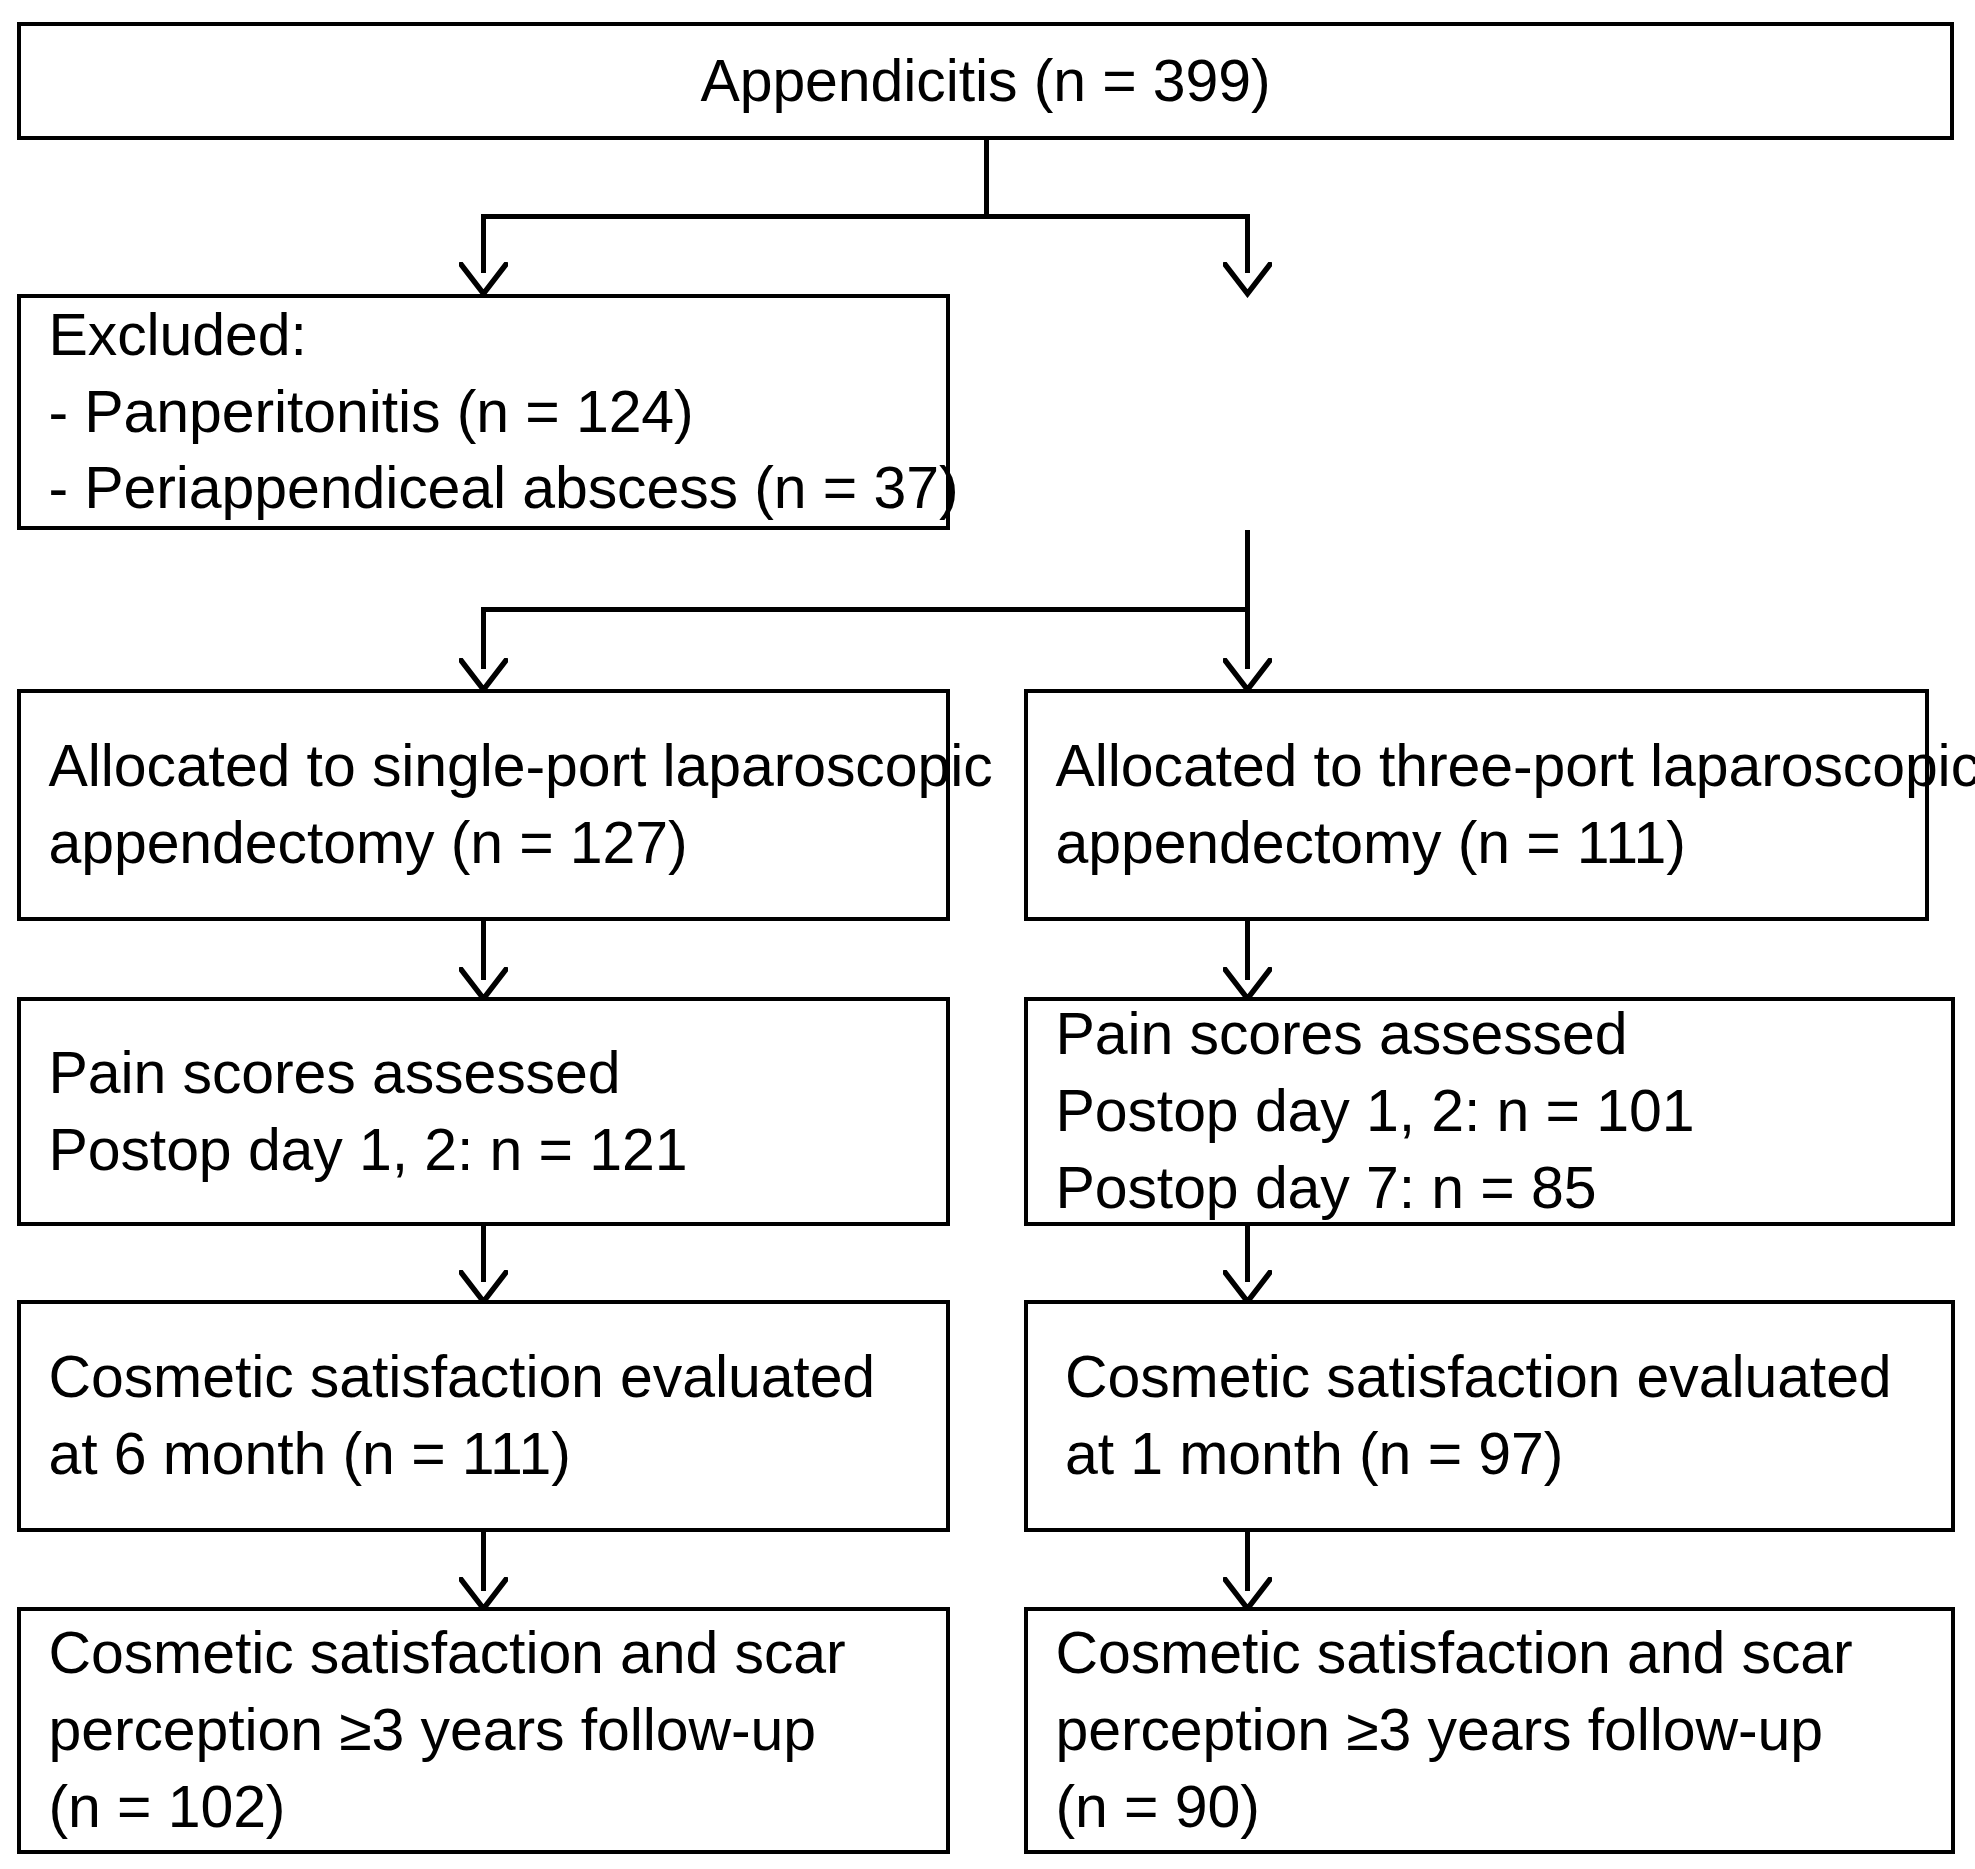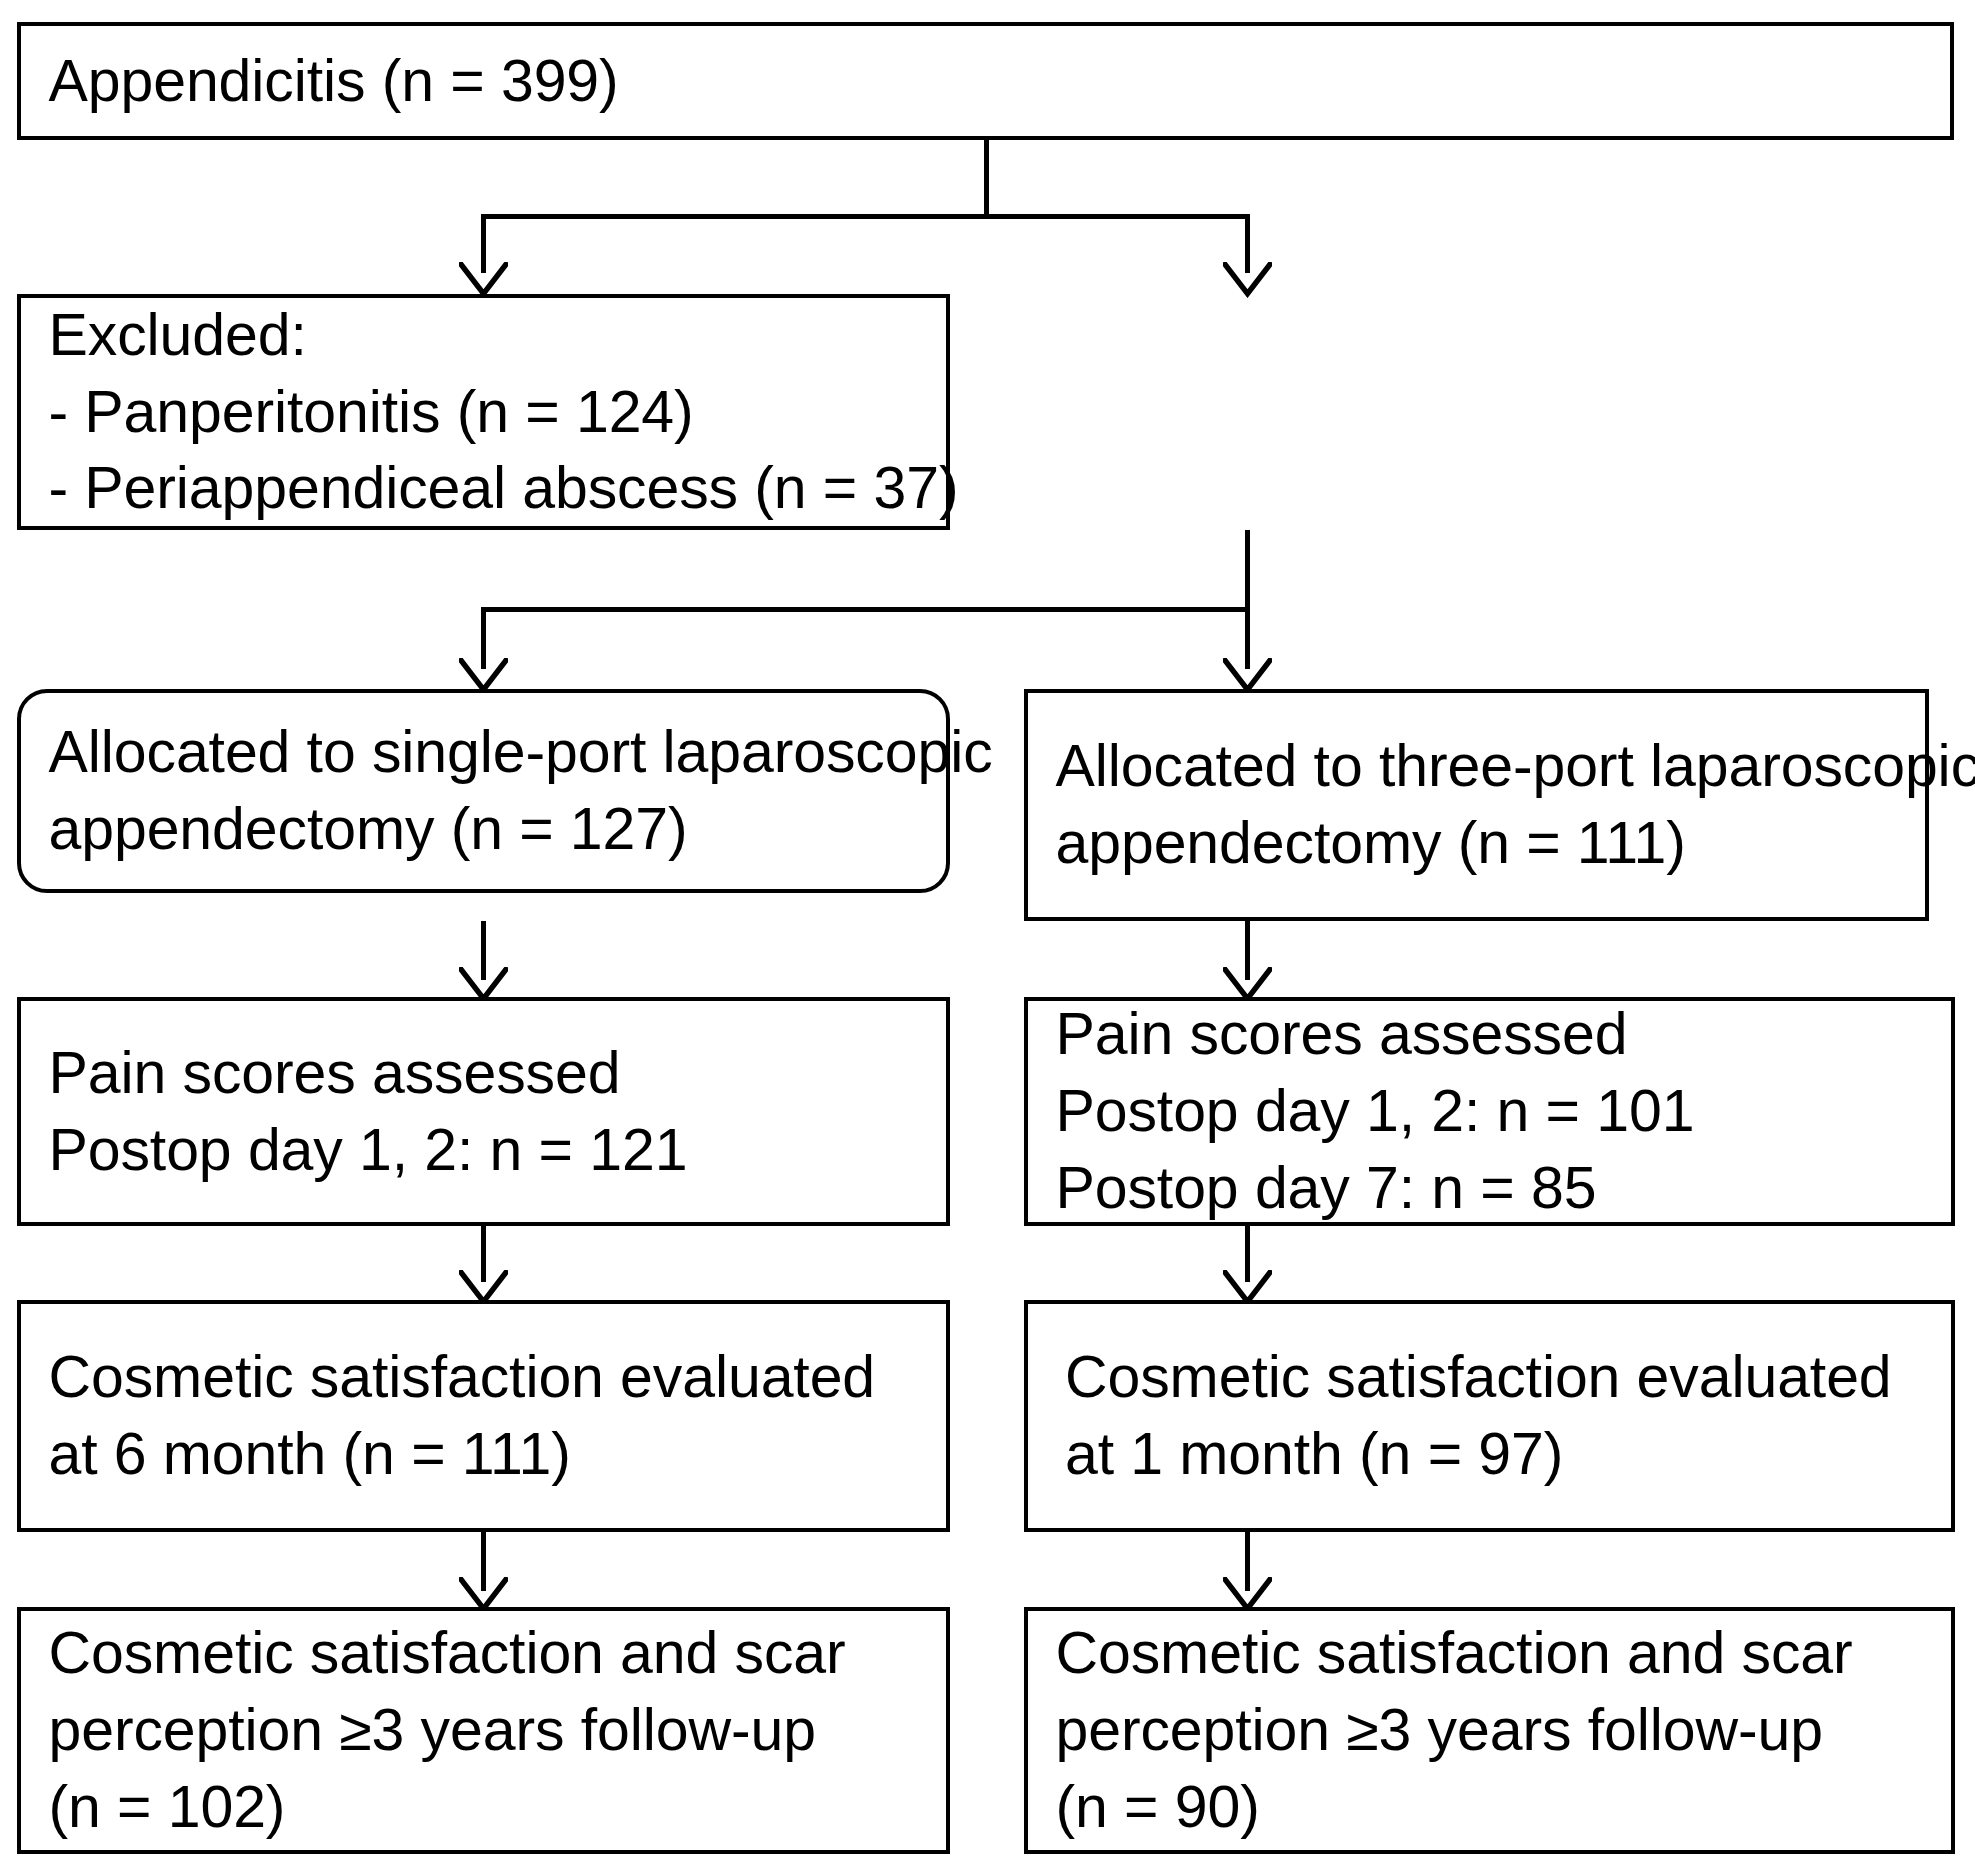--- a/index.html
+++ b/index.html
@@ -30,21 +30,21 @@
     padding: 0 27.5px;
   }
   .node .line {
     font-size: 59px;
     line-height: 1.30;
     color: #000000;
     white-space: pre;
     letter-spacing: -0.1px;
   }
   .node.center {
-    align-items: flex-start;
+    align-items: center;
   }
   .node.center .lines {
     text-align: center;
   }
   
   .vline, .hline {
     position: absolute;
     background: #000000;
     z-index: 2;
   }
@@ -101,21 +101,21 @@
       <path d="M3 3 L36 46 L69 3" fill="none" stroke="#000000" stroke-width="8" stroke-linecap="square"></path>
     </svg>
   </div>
   <div class="vline" style="left:1245px; top:607px; height:62px;"></div>
   <div class="arrowhead" style="left:1223px; top:658px;">
     <svg width="49" height="36" viewBox="0 0 72 52" xmlns="http://www.w3.org/2000/svg">
       <path d="M3 3 L36 46 L69 3" fill="none" stroke="#000000" stroke-width="8" stroke-linecap="square"></path>
     </svg>
   </div>
 
-  <div class="node" style="left:17px; top:689px; width:933px; height:204px;border-radius:30px;">
+  <div class="node" style="left:17px; top:689px; width:933px; height:232px;">
     <div class="lines">
       <div class="line">Allocated to single-port laparoscopic</div>
       <div class="line">appendectomy (n = 127)</div>
     </div>
   </div>
 
   <div class="node" style="left:1024px; top:689px; width:905px; height:232px;">
     <div class="lines">
       <div class="line">Allocated to three-port laparoscopic</div>
       <div class="line">appendectomy (n = 111)</div>

